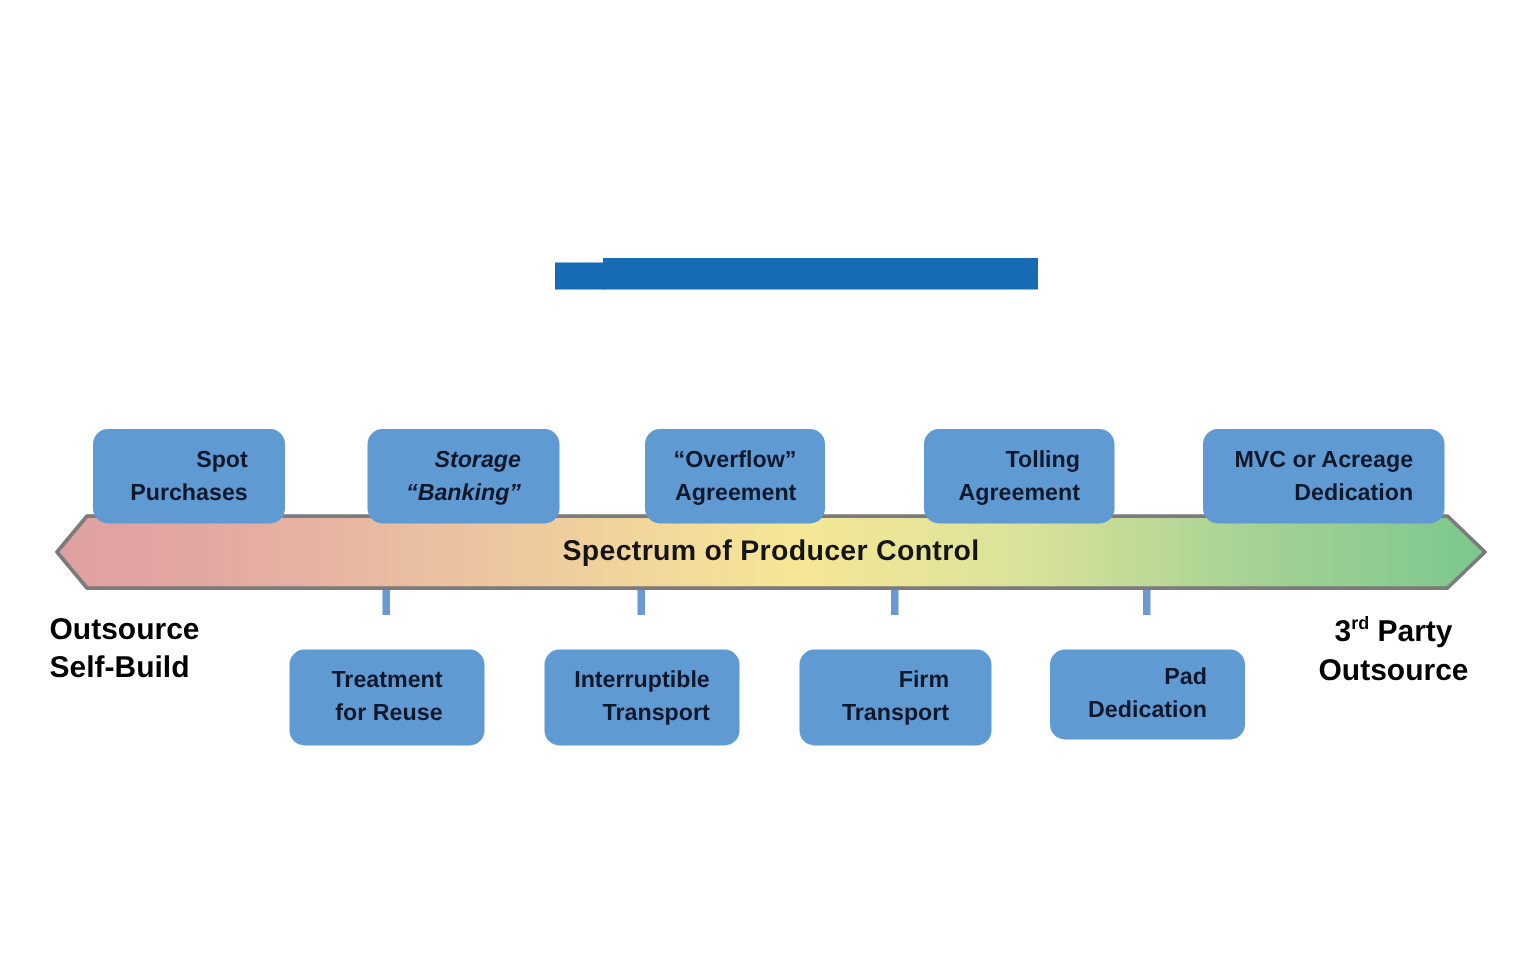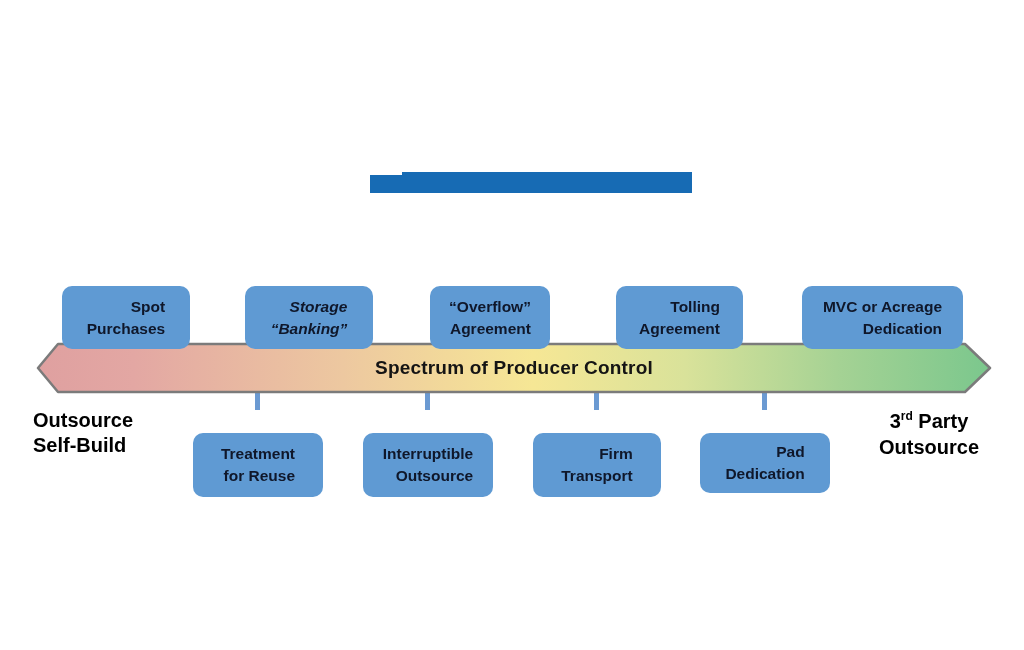--- a/index.html
+++ b/index.html
@@ -87,21 +87,21 @@
     <span class="box-label">MVC or Acreage
 Dedication</span>
   </div>
 
   <div class="option-box" style="left:193px;top:409px;width:130px;height:64px;">
     <span class="box-label">Treatment
 for Reuse</span>
   </div>
   <div class="option-box" style="left:363px;top:409px;width:130px;height:64px;">
     <span class="box-label">Interruptible
-Outsource</span>
+Transport</span>
   </div>
   <div class="option-box" style="left:533px;top:409px;width:128px;height:64px;">
     <span class="box-label">Firm
 Transport</span>
   </div>
   <div class="option-box" style="left:700px;top:409px;width:130px;height:60px;">
     <span class="box-label">Pad
 Dedication</span>
   </div>
 

